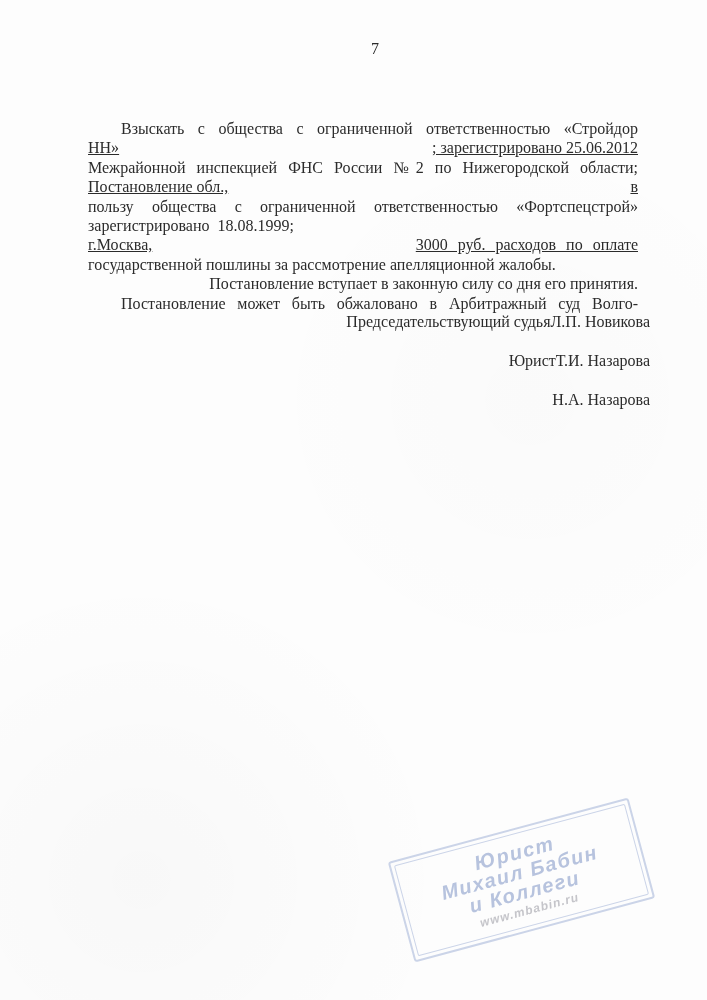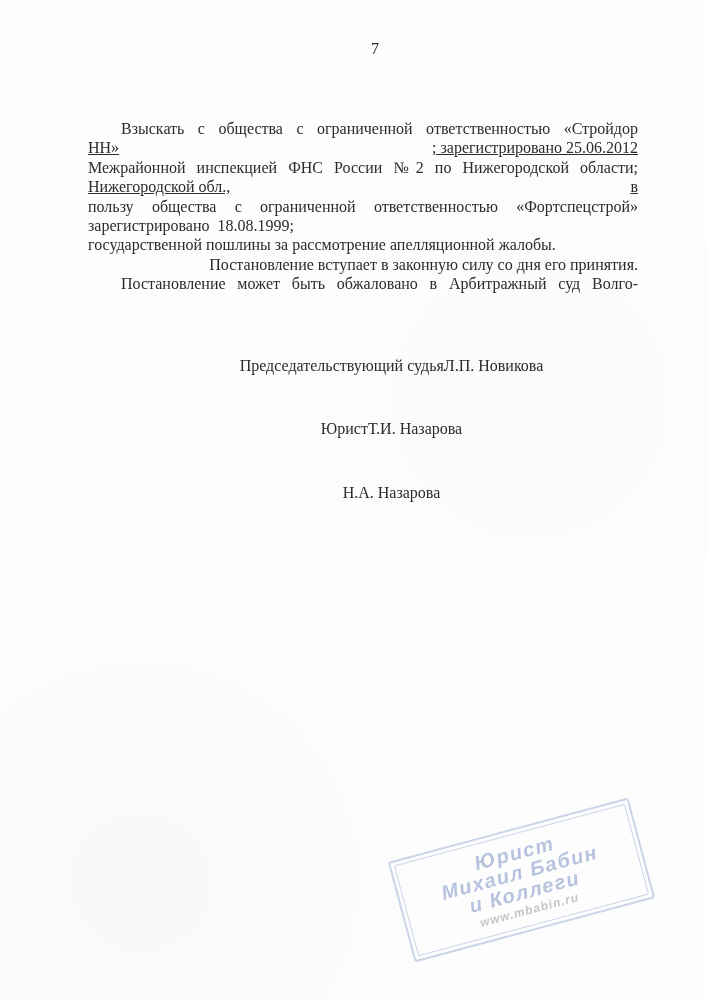--- a/index.html
+++ b/index.html
@@ -40,21 +40,21 @@
   .ws4 { word-spacing: 4px; }
   .ws6 { word-spacing: 6px; }
 
   
   .sig-block {
     position: absolute;
     left: 100px; top: 312px; width: 550px;
     font-size: 16px;
     line-height: 19.4px;
   }
-  .sig-row { display: flex; justify-content: center; margin-bottom: 19.4px; margin-top: 44px; }
+  .sig-row { display: flex; justify-content: flex-end; margin-bottom: 19.4px; }
   .sig-role { padding-left: 33px; white-space: pre; }
   .sig-name { text-align: right; }
 
   
   .stamp {
     position: absolute;
     left: 397px; top: 828px;
     width: 249px; height: 104px;
     transform: rotate(-15deg);
     border: 2px solid #cbd4e8;
@@ -96,25 +96,29 @@
   <div class="pageno">7</div>
 
   <div class="body-col">
     <div class="line jline indent">Взыскать с общества с ограниченной ответственностью «Стройдор</div>
     <div class="line split">
       <span>НН»</span>
       <span>; зарегистрировано 25.06.2012</span>
     </div>
     <div class="line jline">Межрайонной инспекцией ФНС России №2 по Нижегородской области;</div>
     <div class="line split">
-      <span>Нижегородской обл.,</span>
+      <span>Постановление обл.,</span>
       <span>в</span>
     </div>
     <div class="line jline">пользу общества с ограниченной ответственностью «Фортспецстрой»</div>
     <div class="line rline ws4">зарегистрировано 18.08.1999;</div>
+    <div class="line split">
+      <span>г.Москва,</span>
+      <span class="ws6">3000 руб. расходов по оплате</span>
+    </div>
     <div class="line">государственной пошлины за рассмотрение апелляционной жалобы.</div>
     <div class="line indent">Постановление вступает в законную силу со дня его принятия.</div>
     <div class="line jline indent">Постановление может быть обжаловано в Арбитражный суд Волго-</div>
   </div>
 
   <div class="sig-block">
     <div class="sig-row">
       <span class="sig-role">Председательствующий судья</span>
       <span class="sig-name">Л.П. Новикова</span>
     </div>

